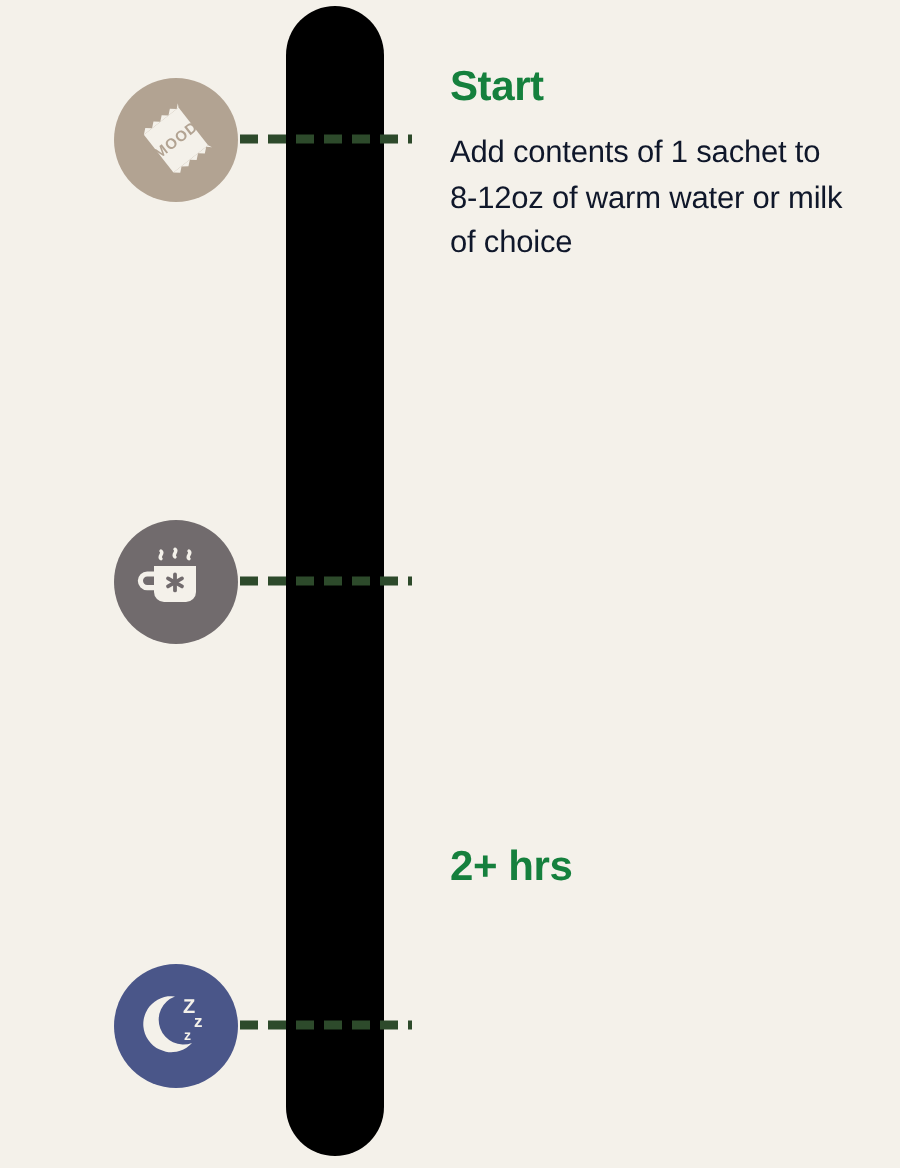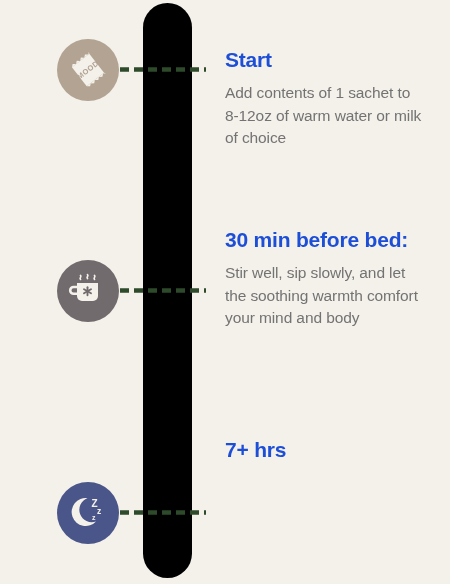--- a/index.html
+++ b/index.html
@@ -64,29 +64,29 @@
 
   
   .step-text {
     position: absolute;
     left: 225px;
     width: 200px;
   }
   .step-heading {
     font-size: 21px;
     font-weight: bold;
-    color: #1d4ed8;
+    color: #15803d;
     line-height: 1.3;
     letter-spacing: -0.2px;
-    margin: 16px 0 9px 0;
+    margin: 0 0 9px 0;
   }
   .step-body {
     font-size: 15.5px;
     font-weight: normal;
-    color: #737373;
+    color: #0f172a;
     line-height: 1.45;
     margin: 0;
     letter-spacing: -0.1px;
   }
 
   
   #m1 { top: 0; height: 200px; }
   #m1 .icon-circle { top: 39px; }
   #m1 .connector   { top: 67px; }
   #m1 .step-text   { top: 30px; }
@@ -149,41 +149,37 @@
           <line x1="16" y1="18.2" x2="23" y2="22.2"></line>
           <line x1="23" y1="18.2" x2="16" y2="22.2"></line>
         </g>
       </svg>
     </div>
 
     <svg class="connector" viewBox="0 0 86 5" preserveAspectRatio="none">
       <line x1="0" y1="2.5" x2="86" y2="2.5" stroke="#2d4a2b" stroke-width="4.5" stroke-dasharray="9 5" stroke-linecap="butt"></line>
     </svg>
 
-    <div class="step-text">
-      <p class="step-heading">30 min before bed:</p>
-      <p class="step-body">Stir well, sip slowly, and let the soothing warmth comfort your mind and body</p>
-    </div>
   </div>
 
   <div class="milestone" id="m3">
 
     <div class="icon-circle" style="background:#4a5689;">
       <svg width="44" height="44" viewBox="0 0 44 44" aria-hidden="true">
 
         <path d="M30 30.5 A14 14 0 1 1 21.5 7.2 A11.6 11.6 0 0 0 30 30.5 Z" fill="#f4f1ea"></path>
 
         <text x="25.5" y="15.5" font-family="'Liberation Sans', sans-serif" font-size="10" font-weight="bold" fill="#f4f1ea">Z</text>
         <text x="31" y="22.5" font-family="'Liberation Sans', sans-serif" font-size="8.5" font-weight="bold" fill="#f4f1ea">z</text>
         <text x="26" y="29" font-family="'Liberation Sans', sans-serif" font-size="7" font-weight="bold" fill="#f4f1ea">z</text>
       </svg>
     </div>
 
     <svg class="connector" viewBox="0 0 86 5" preserveAspectRatio="none">
       <line x1="0" y1="2.5" x2="86" y2="2.5" stroke="#2d4a2b" stroke-width="4.5" stroke-dasharray="9 5" stroke-linecap="butt"></line>
     </svg>
 
     <div class="step-text">
-      <p class="step-heading">7+ hrs</p>
+      <p class="step-heading">2+ hrs</p>
     </div>
   </div>
 
 </div>
 
 </body></html>

